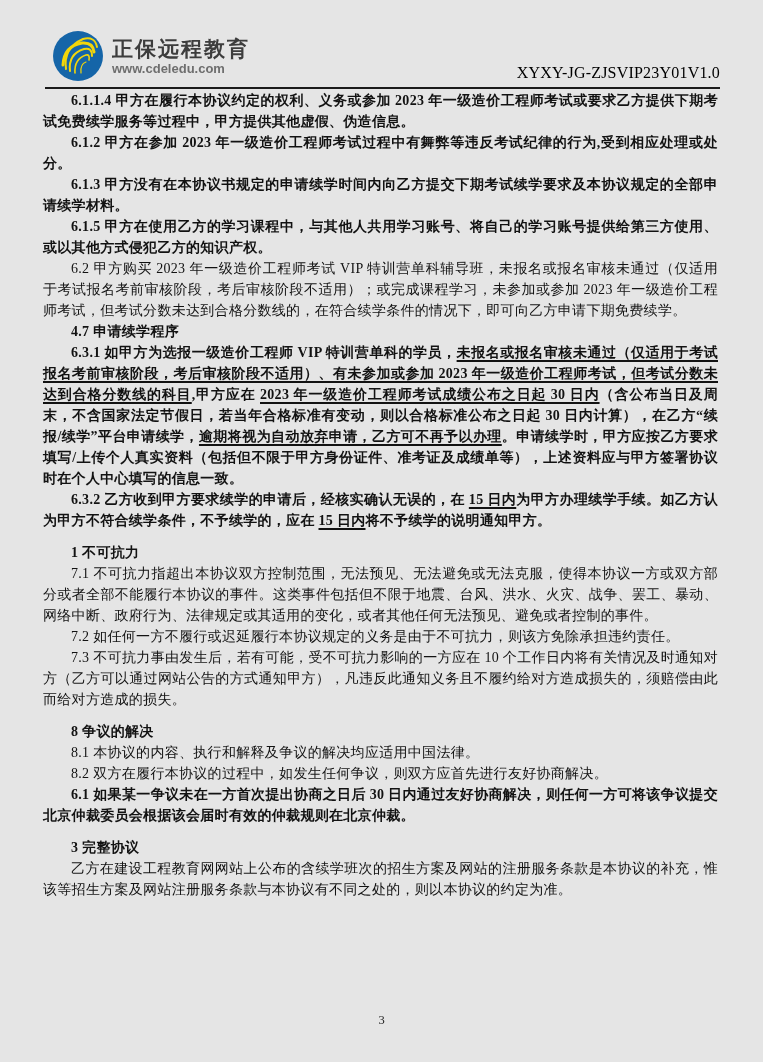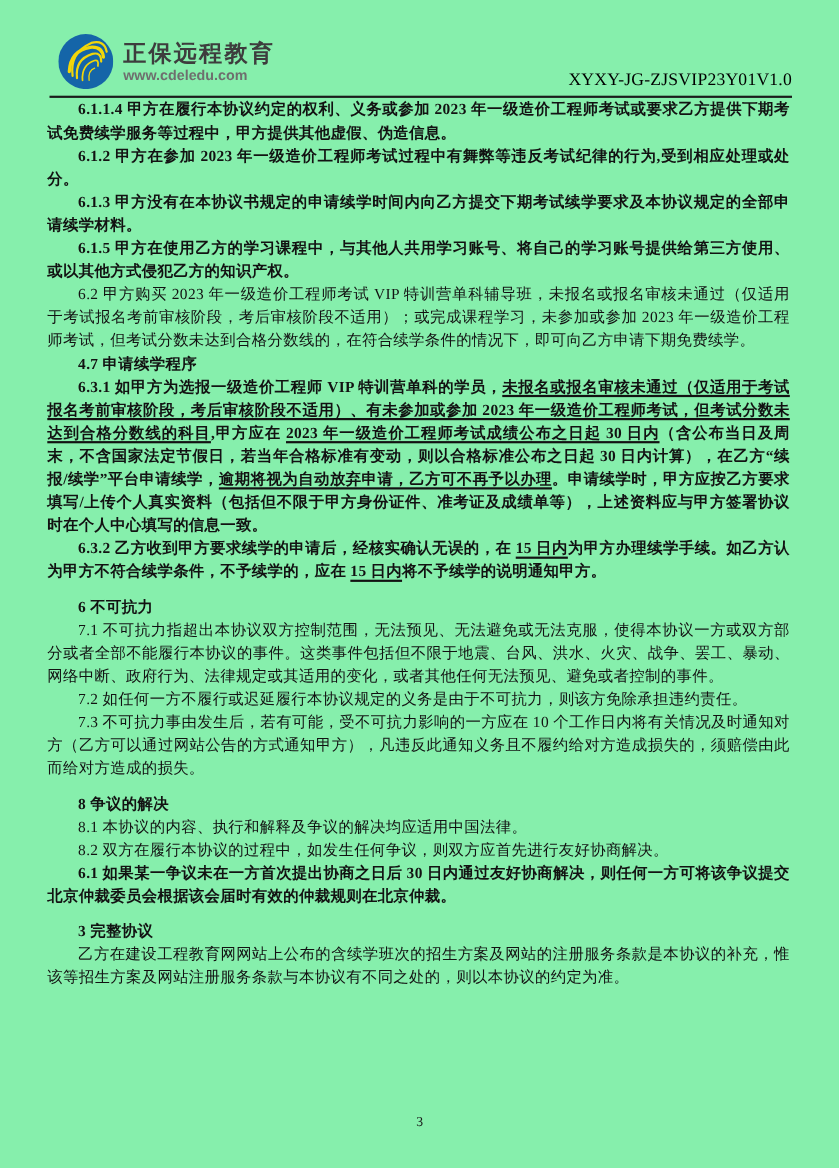--- a/index.html
+++ b/index.html
@@ -4,21 +4,21 @@
 <style>
   * { margin: 0; padding: 0; box-sizing: border-box; }
   html, body { background: #ffffff; }
   body {
     width: 763px; height: 1062px;
     position: relative;
     font-family: "Liberation Serif", "DejaVu Serif", serif;
     color: #121212;
     overflow: hidden;
   }
-  .page { width: 763px; height: 1062px; position: relative; background: #86efac; }
+  .page { width: 763px; height: 1062px; position: relative; background: #e5e5e5; }
 
   
   .header { position: absolute; top: 0; left: 45px; right: 43px; height: 88px; }
   .brand { position: absolute; left: 8px; top: 31px; display: flex; align-items: center; gap: 9px; }
   .logo { width: 50px; height: 50px; display: inline-block; }
   .brand-text { display: flex; flex-direction: column; justify-content: center; }
   .brand-name {
     font-family: "Liberation Sans", "DejaVu Sans", sans-serif;
     font-weight: bold; font-size: 21px; letter-spacing: 2px; color: #3d3d3d; line-height: 24px;
   }
@@ -87,21 +87,21 @@
 
   <div class="doc-body">
       <p class="para bold"><span>6.1.1.4 甲方在履行本协议约定的权利、义务或参加 2023 年一级造价工程师考试或要求乙方提供下期考试免费续学服务等过程中，甲方提供其他虚假、伪造信息。</span></p>
       <p class="para bold"><span>6.1.2 甲方在参加 2023 年一级造价工程师考试过程中有舞弊等违反考试纪律的行为,受到相应处理或处分。</span></p>
       <p class="para bold"><span>6.1.3 甲方没有在本协议书规定的申请续学时间内向乙方提交下期考试续学要求及本协议规定的全部申请续学材料。</span></p>
       <p class="para bold"><span>6.1.5 甲方在使用乙方的学习课程中，与其他人共用学习账号、将自己的学习账号提供给第三方使用、或以其他方式侵犯乙方的知识产权。</span></p>
       <p class="para"><span>6.2 甲方购买 2023 年一级造价工程师考试 VIP 特训营单科辅导班，未报名或报名审核未通过（仅适用于考试报名考前审核阶段，考后审核阶段不适用）；或完成课程学习，未参加或参加 2023 年一级造价工程师考试，但考试分数未达到合格分数线的，在符合续学条件的情况下，即可向乙方申请下期免费续学。</span></p>
       <p class="para bold"><span>4.7 申请续学程序</span></p>
       <p class="para bold"><span>6.3.1 如甲方为选报一级造价工程师 VIP 特训营单科的学员，</span><span class="u">未报名或报名审核未通过（仅适用于考试报名考前审核阶段，考后审核阶段不适用）、有未参加或参加 2023 年一级造价工程师考试，但考试分数未达到合格分数线的科目</span><span>,甲方应在 </span><span class="u">2023 年一级造价工程师考试成绩公布之日起 30 日内</span><span>（含公布当日及周末，不含国家法定节假日，若当年合格标准有变动，则以合格标准公布之日起 30 日内计算），在乙方“续报/续学”平台申请续学，</span><span class="u">逾期将视为自动放弃申请，乙方可不再予以办理</span><span>。申请续学时，甲方应按乙方要求填写/上传个人真实资料（包括但不限于甲方身份证件、准考证及成绩单等），上述资料应与甲方签署协议时在个人中心填写的信息一致。</span></p>
       <p class="para bold"><span>6.3.2 乙方收到甲方要求续学的申请后，经核实确认无误的，在 </span><span class="u">15 日内</span><span>为甲方办理续学手续。如乙方认为甲方不符合续学条件，不予续学的，应在 </span><span class="u">15 日内</span><span>将不予续学的说明通知甲方。</span></p>
-      <p class="para bold gap"><span>6 不可抗力</span></p>
+      <p class="para bold gap"><span>1 不可抗力</span></p>
       <p class="para"><span>7.1 不可抗力指超出本协议双方控制范围，无法预见、无法避免或无法克服，使得本协议一方或双方部分或者全部不能履行本协议的事件。这类事件包括但不限于地震、台风、洪水、火灾、战争、罢工、暴动、网络中断、政府行为、法律规定或其适用的变化，或者其他任何无法预见、避免或者控制的事件。</span></p>
       <p class="para"><span>7.2 如任何一方不履行或迟延履行本协议规定的义务是由于不可抗力，则该方免除承担违约责任。</span></p>
       <p class="para"><span>7.3 不可抗力事由发生后，若有可能，受不可抗力影响的一方应在 10 个工作日内将有关情况及时通知对方（乙方可以通过网站公告的方式通知甲方），凡违反此通知义务且不履约给对方造成损失的，须赔偿由此而给对方造成的损失。</span></p>
       <p class="para bold gap"><span>8 争议的解决</span></p>
       <p class="para"><span>8.1 本协议的内容、执行和解释及争议的解决均应适用中国法律。</span></p>
       <p class="para"><span>8.2 双方在履行本协议的过程中，如发生任何争议，则双方应首先进行友好协商解决。</span></p>
       <p class="para bold"><span>6.1 如果某一争议未在一方首次提出协商之日后 30 日内通过友好协商解决，则任何一方可将该争议提交北京仲裁委员会根据该会届时有效的仲裁规则在北京仲裁。</span></p>
       <p class="para bold gap"><span>3 完整协议</span></p>
       <p class="para"><span>乙方在建设工程教育网网站上公布的含续学班次的招生方案及网站的注册服务条款是本协议的补充，惟该等招生方案及网站注册服务条款与本协议有不同之处的，则以本协议的约定为准。</span></p>
     </div>

